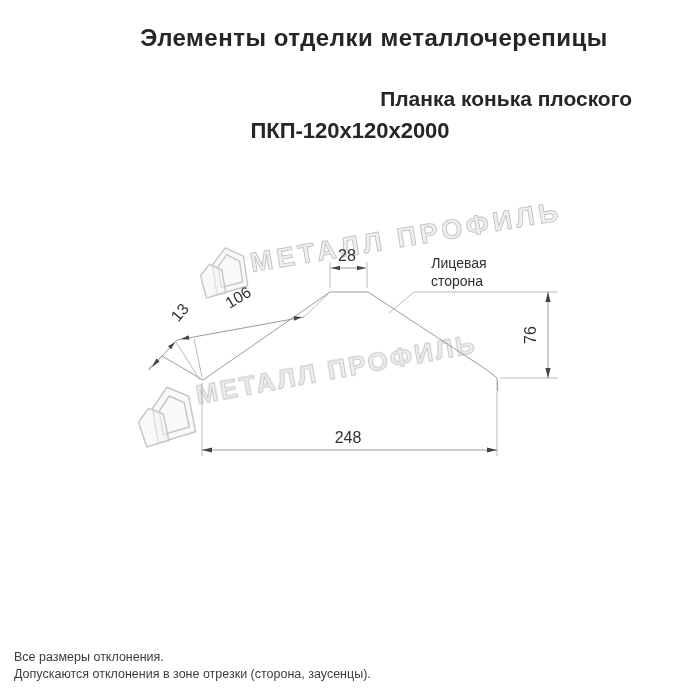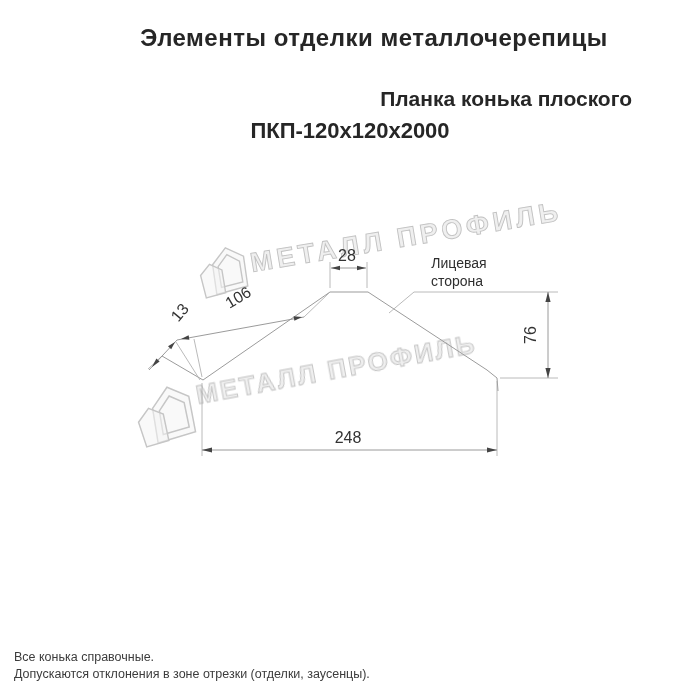--- a/index.html
+++ b/index.html
@@ -124,14 +124,14 @@
   <text class="dimtxt" x="347" y="261" text-anchor="middle" font-size="15">28</text>
 
   <text class="dimtxt" x="184" y="316" text-anchor="middle" font-size="15" transform="rotate(-50 184 316)">13</text>
 
   <text class="dimtxt" x="241" y="302" text-anchor="middle" transform="rotate(-31 241 302)">106</text>
 
   <text class="leadertxt" x="459" y="268" text-anchor="middle">Лицевая</text>
   <text class="leadertxt" x="457" y="286" text-anchor="middle">сторона</text>
 </svg>
 
-<div class="abs footer footer-1">Все конька справочные.</div>
-<div class="abs footer footer-2">Допускаются отклонения в зоне отрезки (отделки, заусенцы).</div>
+<div class="abs footer footer-1">Все размеры отклонения.</div>
+<div class="abs footer footer-2">Допускаются отклонения в зоне отрезки (сторона, заусенцы).</div>
 
 </body></html>

